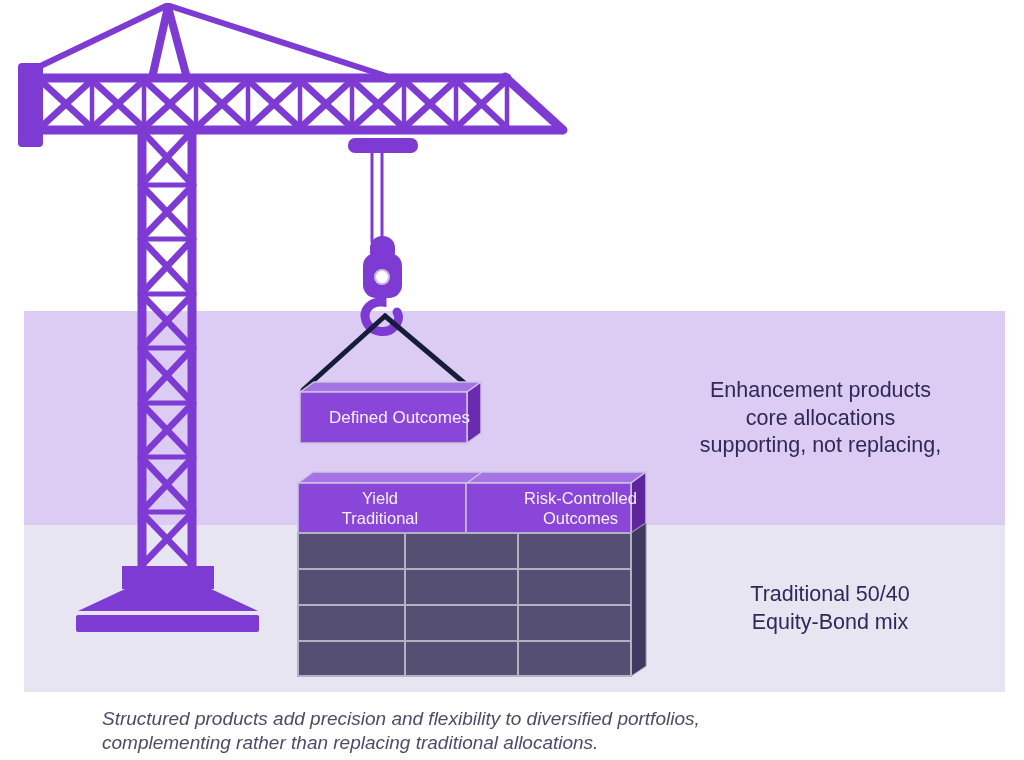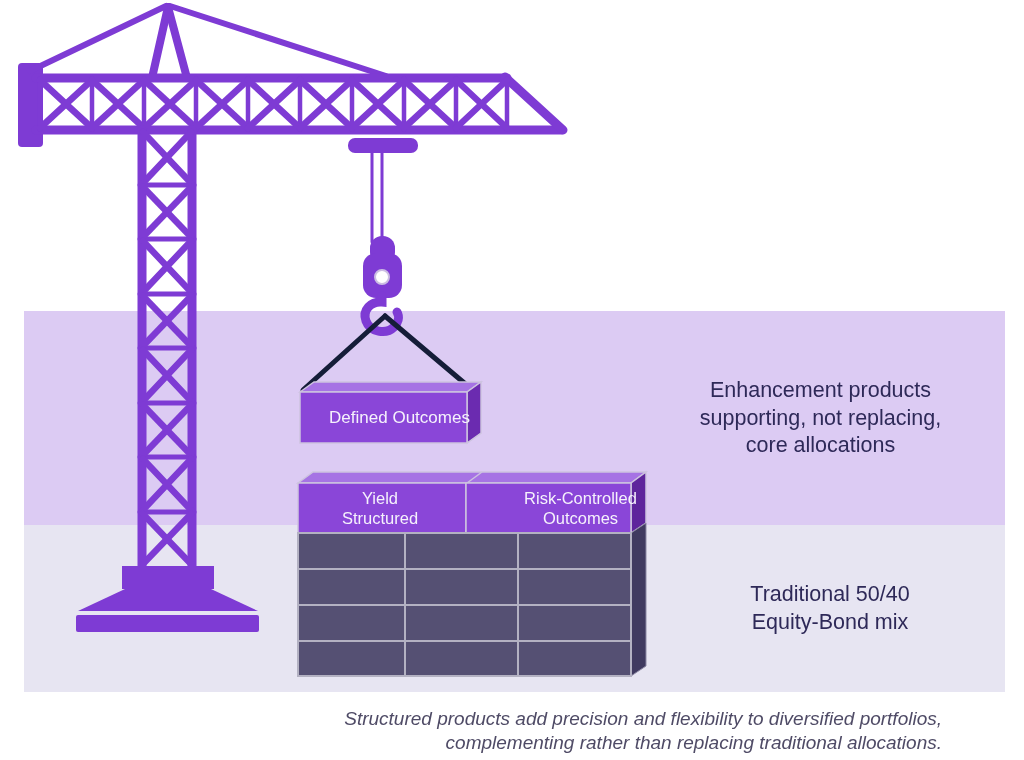--- a/index.html
+++ b/index.html
@@ -16,21 +16,21 @@
     position:absolute;z-index:3;display:flex;align-items:center;justify-content:center;
     text-align:center;color:#F5F1FC;font-size:16.5px;line-height:20px;
   }
   #defined-label{left:300px;top:392px;width:167px;height:51px;font-size:17px;margin-left:16px;}
   #yield-label{left:298px;top:483px;width:164px;height:50px;}
   #risk-label{left:466px;top:483px;width:165px;height:50px;margin-left:32px;}
   .note{position:absolute;z-index:3;text-align:center;color:#2E2958;font-size:21.5px;line-height:27.5px;}
   #upper-note{left:668px;top:377px;width:305px;}
   #lower-note{left:700px;top:581px;width:260px;}
   #caption{
-    position:absolute;z-index:3;left:102px;top:707px;width:840px;text-align:right;
+    position:absolute;z-index:3;left:102px;top:707px;width:840px;text-align:left;
     color:#4F4B66;font-size:19px;line-height:24px;font-style:italic;
   }
   .line{display:block;}
 </style>
 </head>
 <body>
 
 <div class="band" id="band-upper"></div>
 <div class="band" id="band-lower"></div>
 
@@ -174,35 +174,35 @@
         <rect x="518" y="641" width="113" height="35" fill="#555073" stroke="#B3B1C2" stroke-width="2"></rect>
       </g>
   </g>
 </svg>
 
 <div class="box-label" id="defined-label">Defined Outcomes</div>
 
 <div class="box-label" id="yield-label">
   <div>
     <span class="line">Yield</span>
-    <span class="line">Structured</span>
+    <span class="line">Traditional</span>
   </div>
 </div>
 
 <div class="box-label" id="risk-label">
   <div>
     <span class="line">Risk-Controlled</span>
     <span class="line">Outcomes</span>
   </div>
 </div>
 
 <div class="note" id="upper-note">
   <span class="line">Enhancement products</span>
+  <span class="line">core allocations</span>
   <span class="line">supporting, not replacing,</span>
-  <span class="line">core allocations</span>
 </div>
 
 <div class="note" id="lower-note">
   <span class="line">Traditional 50/40</span>
   <span class="line">Equity-Bond mix</span>
 </div>
 
 <div id="caption">
   <span class="line">Structured products add precision and flexibility to diversified portfolios,</span>
   <span class="line">complementing rather than replacing traditional allocations.</span>

